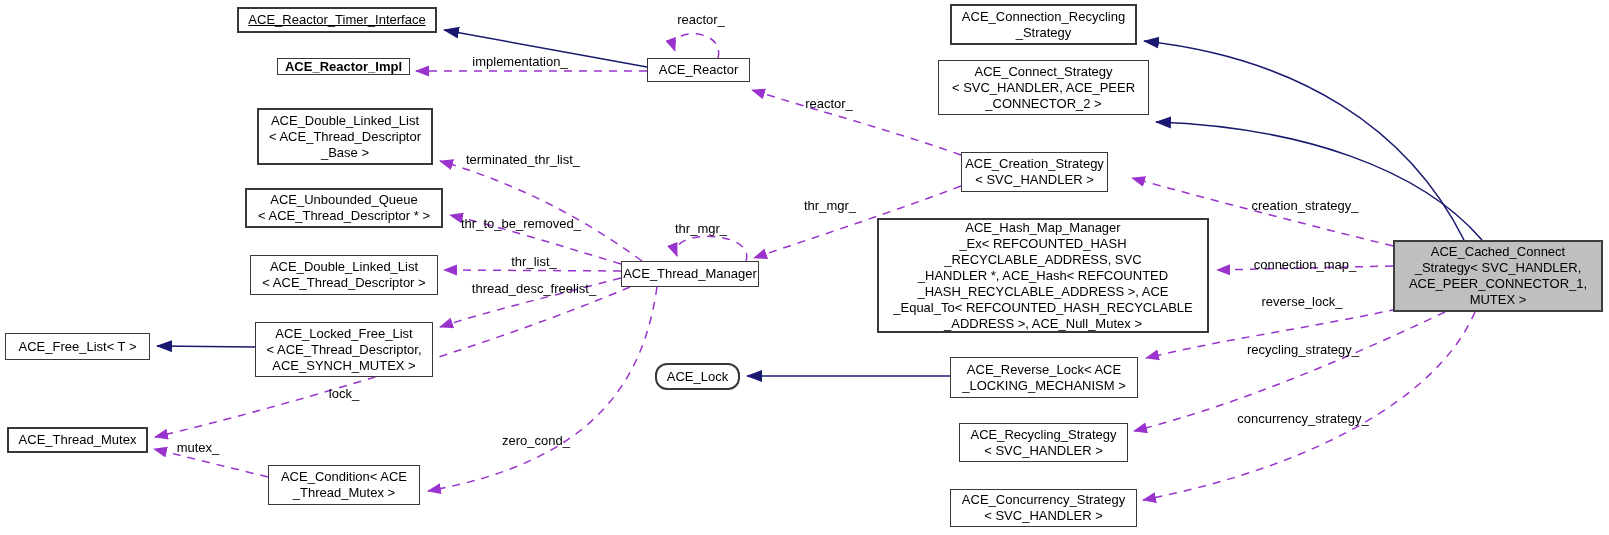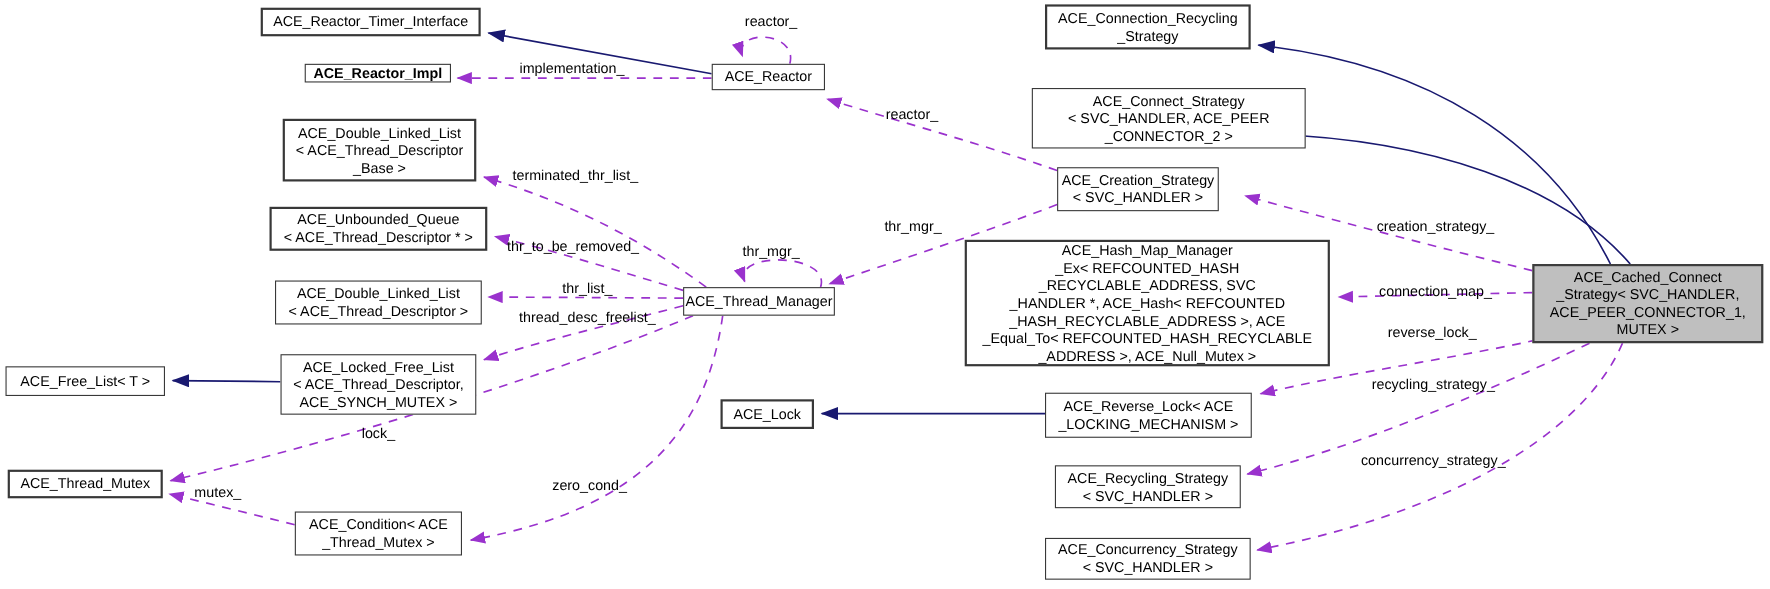--- a/index.html
+++ b/index.html
@@ -81,42 +81,42 @@
     <div class="edge-label" style="left: 534px; top: 262px;">thr_list_</div>
     <div class="edge-label" style="left: 534px; top: 289px;">thread_desc_freelist_</div>
     <div class="edge-label" style="left: 344px; top: 394px;">lock_</div>
     <div class="edge-label" style="left: 536px; top: 441px;">zero_cond_</div>
     <div class="edge-label" style="left: 198px; top: 448px;">mutex_</div>
     <div class="edge-label" style="left: 1305px; top: 206px;">creation_strategy_</div>
     <div class="edge-label" style="left: 1305px; top: 265px;">connection_map_</div>
     <div class="edge-label" style="left: 1302px; top: 302px;">reverse_lock_</div>
     <div class="edge-label" style="left: 1303px; top: 350px;">recycling_strategy_</div>
     <div class="edge-label" style="left: 1303px; top: 419px;">concurrency_strategy_</div>
-    <div class="node bold" style="left: 237px; top: 7px; width: 200px; height: 26px;">ACE_Reactor_Timer_Interface</div>
+    <div class="node bold" style="left: 237px; top: 7px; width: 200px; height: 26px; text-decoration: underline;">ACE_Reactor_Timer_Interface</div>
     <div class="node" style="left: 277px; top: 58px; width: 133px; height: 17px; font-weight: bold;">ACE_Reactor_Impl</div>
     <div class="node" style="left: 647px; top: 58px; width: 103px; height: 24px;">ACE_Reactor</div>
     <div class="node bold" style="left: 257px; top: 108px; width: 176px; height: 57px;">ACE_Double_Linked_List
 &lt; ACE_Thread_Descriptor
 _Base &gt;</div>
     <div class="node bold" style="left: 245px; top: 188px; width: 198px; height: 40px;">ACE_Unbounded_Queue
 &lt; ACE_Thread_Descriptor * &gt;</div>
     <div class="node" style="left: 250px; top: 255px; width: 188px; height: 40px;">ACE_Double_Linked_List
 &lt; ACE_Thread_Descriptor &gt;</div>
     <div class="node" style="left: 255px; top: 322px; width: 178px; height: 55px;">ACE_Locked_Free_List
 &lt; ACE_Thread_Descriptor,
 ACE_SYNCH_MUTEX &gt;</div>
     <div class="node" style="left: 5px; top: 333px; width: 145px; height: 27px;">ACE_Free_List&lt; T &gt;</div>
     <div class="node bold" style="left: 7px; top: 427px; width: 141px; height: 26px;">ACE_Thread_Mutex</div>
     <div class="node" style="left: 268px; top: 465px; width: 152px; height: 40px;">ACE_Condition&lt; ACE
 _Thread_Mutex &gt;</div>
     <div class="node" style="left: 621px; top: 261px; width: 138px; height: 26px;">ACE_Thread_Manager</div>
-    <div class="node bold" style="left: 655px; top: 363px; width: 85px; height: 27px;">ACE_Lock</div>
+    <div class="node bold" style="left: 655px; top: 363px; width: 85px; height: 27px; border-radius: 12px;">ACE_Lock</div>
     <div class="node bold" style="left: 950px; top: 4px; width: 187px; height: 41px;">ACE_Connection_Recycling
 _Strategy</div>
-    <div class="node" style="left: 938px; top: 80px; width: 249px; height: 55px;">ACE_Connect_Strategy
+    <div class="node" style="left: 938px; top: 60px; width: 211px; height: 55px;">ACE_Connect_Strategy
 &lt; SVC_HANDLER, ACE_PEER
 _CONNECTOR_2 &gt;</div>
     <div class="node" style="left: 961px; top: 152px; width: 147px; height: 40px;">ACE_Creation_Strategy
 &lt; SVC_HANDLER &gt;</div>
     <div class="node bold" style="left: 877px; top: 218px; width: 332px; height: 115px;">ACE_Hash_Map_Manager
 _Ex&lt; REFCOUNTED_HASH
 _RECYCLABLE_ADDRESS, SVC
 _HANDLER *, ACE_Hash&lt; REFCOUNTED
 _HASH_RECYCLABLE_ADDRESS &gt;, ACE
 _Equal_To&lt; REFCOUNTED_HASH_RECYCLABLE

